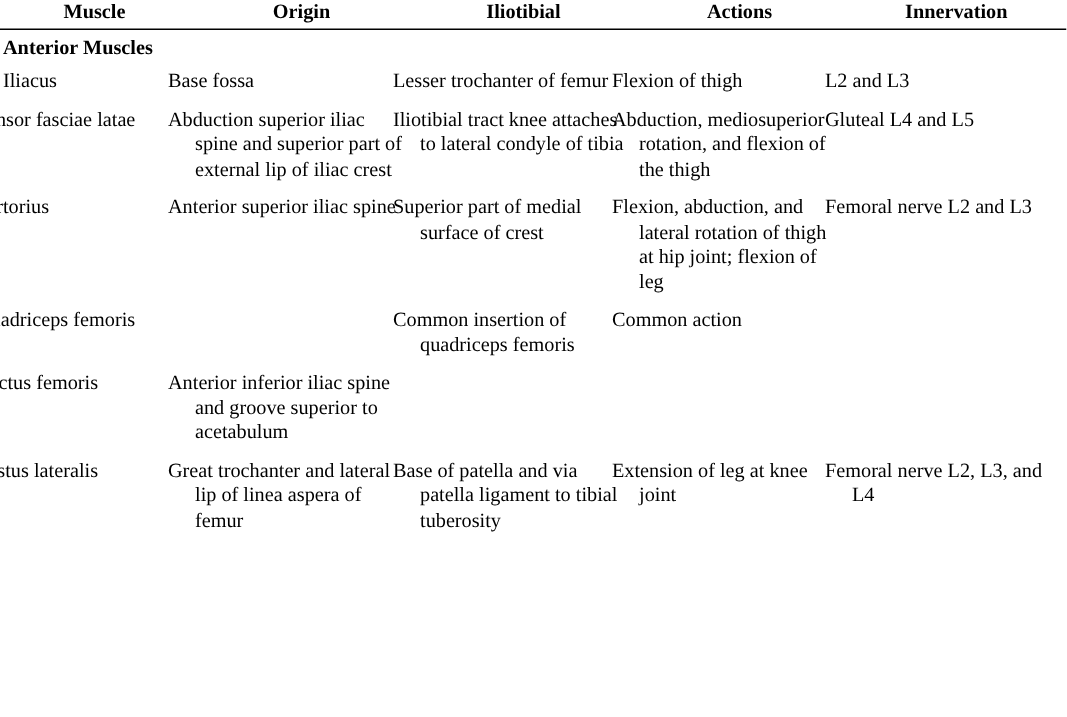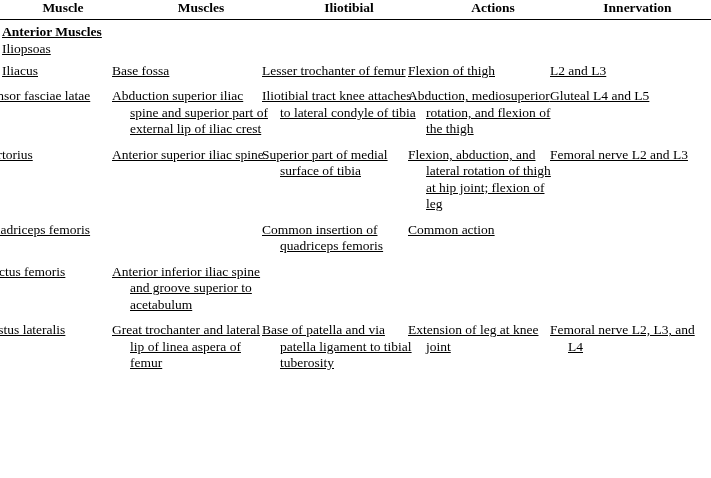--- a/index.html
+++ b/index.html
@@ -40,21 +40,20 @@
     vertical-align: bottom;
   }
   thead tr.header-row {
     border-bottom: 1.6px solid #000;
   }
 
   tbody td {
     vertical-align: top;
     padding: 0 6px 0 4px;
     line-height: 1.22;
-    text-decoration: underline;
   }
   td.col0 {
     padding-left: 2px;
   }
   td.col1, td.col2, td.col3, td.col4 {
     padding-left: 4px;
   }
   .section-title {
     font-weight: bold;
     padding-top: 4px;
@@ -82,36 +81,29 @@
     <colgroup>
       <col class="c0">
         <col class="c1">
         <col class="c2">
         <col class="c3">
         <col class="c4">
     </colgroup>
     <thead>
       <tr class="header-row">
         <th>Muscle</th>
-        <th>Muscles</th>
+        <th>Origin</th>
         <th>Iliotibial</th>
         <th>Actions</th>
         <th>Innervation</th>
       </tr>
     </thead>
     <tbody>
       <tr>
         <td class="col0 section-title" colspan="5">Anterior Muscles</td>
-      </tr>
-      <tr>
-        <td class="col0">Iliopsoas</td>
-        <td class="col1"></td>
-        <td class="col2"></td>
-        <td class="col3"></td>
-        <td class="col4"></td>
       </tr>
 
 
       <tr class="rowgap-sm">
         <td class="col0 indent1">Iliacus</td>
         <td class="col1 hang">Base fossa</td>
         <td class="col2 hang">Lesser trochanter of femur</td>
         <td class="col3 hang">Flexion of thigh</td>
         <td class="col4 hang">L2 and L3</td>
       </tr>
@@ -120,21 +112,21 @@
         <td class="col0 hang">Tensor fasciae latae</td>
         <td class="col1 hang">Abduction superior iliac spine and superior part of external lip of iliac crest</td>
         <td class="col2 hang">Iliotibial tract knee attaches to lateral condyle of tibia</td>
         <td class="col3 hang">Abduction, mediosuperior rotation, and flexion of the thigh</td>
         <td class="col4 hang">Gluteal L4 and L5</td>
       </tr>
 
       <tr class="rowgap">
         <td class="col0 hang">Sartorius</td>
         <td class="col1 hang">Anterior superior iliac spine</td>
-        <td class="col2 hang">Superior part of medial surface of tibia</td>
+        <td class="col2 hang">Superior part of medial surface of crest</td>
         <td class="col3 hang">Flexion, abduction, and lateral rotation of thigh at hip joint; flexion of leg</td>
         <td class="col4 hang">Femoral nerve L2 and L3</td>
       </tr>
 
       <tr class="rowgap">
         <td class="col0 hang">Quadriceps femoris</td>
         <td class="col1 hang"></td>
         <td class="col2 hang">Common insertion of quadriceps femoris</td>
         <td class="col3 hang">Common action</td>
         <td class="col4 hang"></td>

